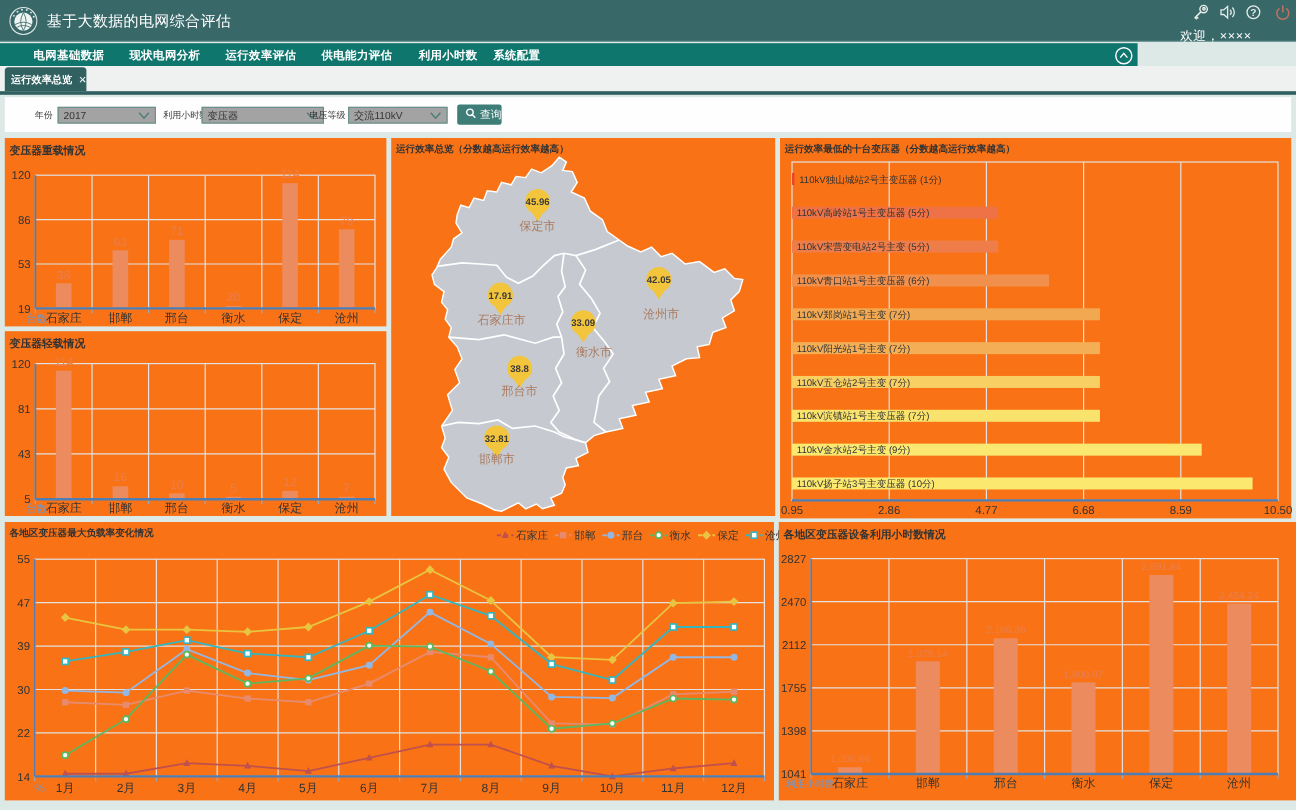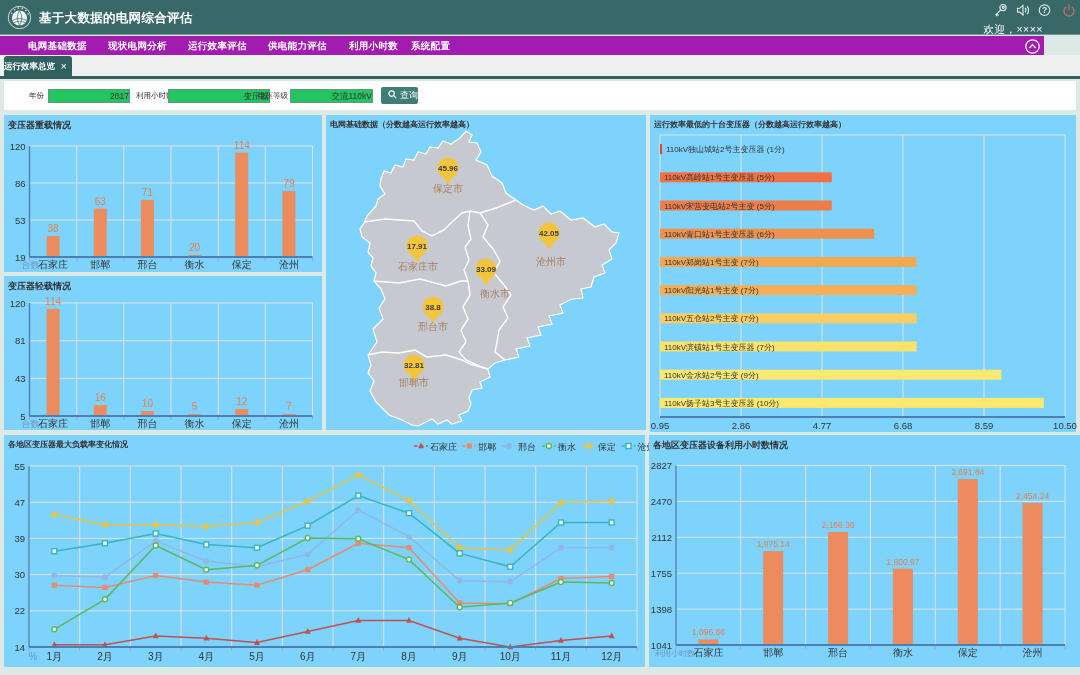--- a/index.html
+++ b/index.html
@@ -1,40 +1,40 @@
 <!DOCTYPE html>
 <html><head><meta charset="utf-8"><style>
 
 * { margin:0; padding:0; box-sizing:border-box; }
 html,body { width:1080px; height:675px; overflow:hidden;
   font-family:"Liberation Sans",sans-serif; background:#dde9e6; position:relative; }
 .header { position:absolute; left:0; top:0; width:1080px; height:35px; background:#396869;
   border-bottom:1px solid #6f9a97; }
 .logo { position:absolute; left:7px; top:5px; }
-.title { position:absolute; left:39px; top:10px; color:#fff; font-size:12.5px; font-weight:bold;
+.title { position:absolute; left:39px; top:10px; color:#fff; font-size:12.5px; font-weight:normal;
   letter-spacing:0.3px; }
 .welcome { position:absolute; right:37px; top:23px; color:#fff; font-size:10.5px; letter-spacing:0.5px; }
 .hicons { position:absolute; left:988px; top:3px; }
-.nav { position:absolute; left:0; top:36px; width:1044px; height:19px; background:#a21caf; }
+.nav { position:absolute; left:0; top:36px; width:948px; height:19px; background:#0f766e; }
 .nav span { position:absolute; top:4px; color:#fff; font-size:9.5px; font-weight:bold;
   letter-spacing:0.3px; }
 .tabrow { position:absolute; left:0; top:55px; width:1080px; height:21px; background:#eef1ef; }
 .tab { position:absolute; left:4px; top:1px; width:68px; height:20px; background:#306160;
   border-radius:3px 3px 0 0; color:#fff; font-size:8.5px; font-weight:bold; line-height:20px;
-  text-align:left; }
+  text-align:right; }
 .tab .x { font-weight:normal; margin-left:3px; font-size:11px; vertical-align:-1px; }
 .strip { position:absolute; left:0; top:76px; width:1080px; height:3px; background:#306160; }
 .filter { position:absolute; left:4px; top:81px; width:1072px; height:29px; background:#fdfefd; }
 .flabel { position:absolute; top:10px; font-size:7.5px; color:#333; }
-.fsel { position:absolute; top:8px; height:14px; background:#22c55e; border:1px solid #6b918c;
-  font-size:8.5px; color:#333; line-height:12px; padding-left:4px;text-align:right; }
+.fsel { position:absolute; top:8px; height:14px; background:#a3a3a3; border:1px solid #6b918c;
+  font-size:8.5px; color:#333; line-height:12px; padding-left:4px; }
 .fsel svg { position:absolute; right:4px; top:3px; }
 .fbtn { position:absolute; left:377px; top:6px; width:37px; height:17px; background:#3f7e78;
   color:#fff; font-size:9px; text-align:right; line-height:17px; border-radius:2px; }
-.panel { position:absolute; background:#7dd3fc; }
+.panel { position:absolute; background:#f97316; }
 .ptitle { position:absolute; left:4px; top:4px; font-size:9px; font-weight:bold; color:#333; }
 .ptitle.sm { font-size:8px; }
 svg { overflow:visible; }
 svg text { font-family:"Liberation Sans",sans-serif; }
 
 </style></head><body>
 <div class="header">
 <svg class="logo" width="25" height="25" viewBox="0 0 25 25">
 <circle cx="12.5" cy="12.5" r="11.2" fill="none" stroke="#dfe9e6" stroke-width="0.9"></circle>
 <g fill="#dfe9e6">
@@ -185,21 +185,21 @@
 <line x1="167.0" y1="140" x2="167.0" y2="144" stroke="#9ab" stroke-width="1"></line>
 <line x1="214.2" y1="140" x2="214.2" y2="144" stroke="#9ab" stroke-width="1"></line>
 <line x1="261.3" y1="140" x2="261.3" y2="144" stroke="#9ab" stroke-width="1"></line>
 <line x1="308.5" y1="140" x2="308.5" y2="144" stroke="#9ab" stroke-width="1"></line>
 <line x1="25.5" y1="27" x2="25.5" y2="140" stroke="#4d7eb5" stroke-width="1.4"></line>
 <line x1="25.5" y1="140" x2="308.5" y2="140" stroke="#4d7eb5" stroke-width="2"></line>
 <text x="26.5" y="151" text-anchor="middle" font-size="9" fill="#6e96c8">台数</text>
 </svg>
   </div>
 <div class="panel" style="left:326px;top:115px;width:320px;height:315px">
-<div class="ptitle sm">电网基础数据（分数越高运行效率越高）</div>
+<div class="ptitle sm">运行效率总览（分数越高运行效率越高）</div>
 <svg style="position:absolute;left:0px;top:0px" width="320" height="315" viewBox="326 115 320 315">
 <path d="M466,131 L472,135 L469,142 L477,143 L481,152 L476,160 L487,165 L492,176 L502,183 L506,193 L516,200 L523,205 L534,210 L543,206 L551,214 L560,211 L571,220 L583,218 L595,227 L604,224 L612,232 L619,233 L616,243 L609,250 L612,259 L602,265 L605,273 L594,277 L591,287 L581,289 L583,298 L572,299 L560,305 L563,313 L549,316 L552,324 L538,327 L541,335 L527,338 L530,346 L516,349 L519,357 L505,360 L495,363 L488,369 L490,377 L480,382 L482,388 L472,390 L469,398 L471,404 L468,411 L459,415 L462,421 L452,424 L447,420 L438,424 L432,419 L424,423 L418,426 L412,425 L402,420 L389,415 L376,402 L370,391 L374,381 L368,373 L371,365 L368,355 L377,342 L373,329 L383,319 L379,308 L385,299 L381,289 L374,281 L376,273 L371,266 L373,258 L368,252 L370,243 L362,237 L360,229 L364,223 L367,216 L376,206 L378,199 L385,194 L380,186 L381,179 L384,171 L391,173 L395,165 L403,167 L406,159 L414,160 L418,152 L426,154 L430,147 L438,148 L443,141 L451,144 L460,138 Z" fill="#c6cad0" stroke="#fff" stroke-width="1.2"></path>
 <path d="M364,222 L385,219 L400,220 L414,221 L422,231 L432,236 L444,230 L452,222 L462,213 L470,211" fill="none" stroke="#fff" stroke-width="1.4"></path>
 <path d="M470,211 L480,213 L496,208 L516,200" fill="none" stroke="#fff" stroke-width="1.4"></path>
 <path d="M470,211 L468,226 L471,239 L465,247 L469,260 L464,270 L468,281" fill="none" stroke="#fff" stroke-width="1.4"></path>
 <path d="M374,281 L399,283 L420,279 L446,286 L461,281 L468,281" fill="none" stroke="#fff" stroke-width="1.4"></path>
 <path d="M468,281 L470,295 L463,307 L468,319 L461,330 L466,342 L459,352 L466,360 L479,366 L488,369" fill="none" stroke="#fff" stroke-width="1.4"></path>
 <path d="M480,213 L488,225 L483,237 L493,249 L500,261 L494,273 L504,285 L511,295 L503,307 L508,318 L499,330 L497,342 L495,352 L505,360" fill="none" stroke="#fff" stroke-width="1.4"></path>
 <path d="M368,355 L382,352 L399,353 L415,350 L427,357 L446,355 L462,360 L470,364 L488,369" fill="none" stroke="#fff" stroke-width="1.4"></path>
 <g transform="translate(448,168)">

